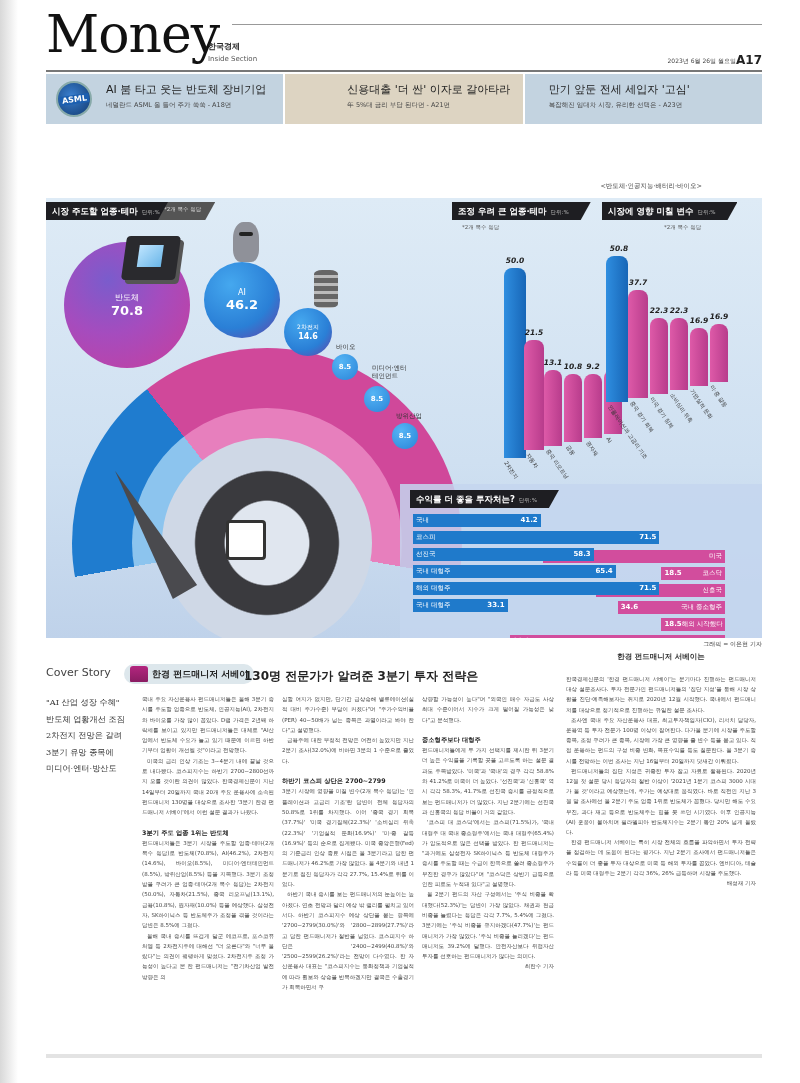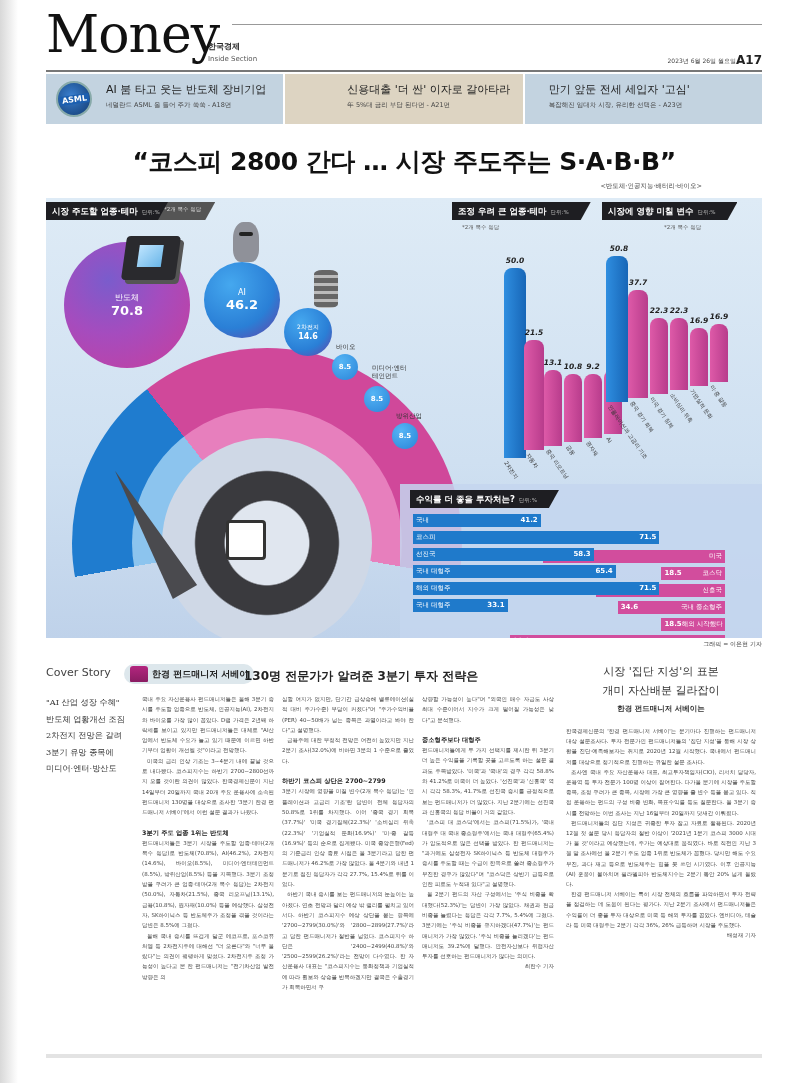--- a/index.html
+++ b/index.html
@@ -137,21 +137,20 @@
       </div>
     </div>
     <div class="teaser blue">
       <div class="t-text" style="left:24px;">
         <span class="t-title">만기 앞둔 전세 세입자 '고심'</span>
         <span class="t-sub">복잡해진 임대차 시장, 유리한 선택은 - A23면</span>
       </div>
     </div>
   </div>
 
-  <div class="headline">“코스피 2800 간다 … 시장 주도주는 S·A·B·B”</div>
   <div class="headline-sub">&lt;반도체·인공지능·배터리·바이오&gt;</div>
 
   <div class="info">
 
     <div class="tab-label" style="left:0; top:4px;"><span>시장 주도할 업종·테마</span><span class="unit">단위:%</span></div>
     <div class="tab-note dark" style="left:112px; top:4px;">*2개 복수 응답</div>
 
     <div class="gauge"></div>
     <div class="gauge-inner"></div>
     <div class="gauge-core"></div>
@@ -343,24 +342,20 @@
   <div class="col" style="left:376px;">
     <p class="first">상향할 가능성이 높다"며 "외국인 매수 자금도 사상 최대 수준이어서 지수가 크게 떨어질 가능성은 낮다"고 분석했다.</p>
     <h4>중소형주보다 대형주</h4>
     <p class="first">펀드매니저들에게 두 가지 선택지를 제시한 뒤 3분기 더 높은 수익률을 기록할 곳을 고르도록 하는 설문 결과도 주목받았다. '미국'과 '국내'의 경우 각각 58.8%와 41.2%로 미국이 더 높았다. '선진국'과 '신흥국' 역시 각각 58.3%, 41.7%로 선진국 증시를 긍정적으로 보는 펀드매니저가 더 많았다. 지난 2분기에는 선진국과 신흥국의 응답 비율이 거의 같았다.</p>
     <p>'코스피 대 코스닥'에서는 코스피(71.5%)가, '국내 대형주 대 국내 중소형주'에서는 국내 대형주(65.4%)가 압도적으로 많은 선택을 받았다. 한 펀드매니저는 "과거에도 삼성전자 SK하이닉스 등 반도체 대형주가 증시를 주도할 때는 수급이 한쪽으로 쏠려 중소형주가 부진한 경우가 많았다"며 "코스닥은 상반기 급등으로 인한 피로도 누적돼 있다"고 설명했다.</p>
     <p>올 2분기 펀드의 자산 구성에서는 '주식 비중을 확대했다(52.3%)'는 답변이 가장 많았다. 채권과 현금 비중을 늘렸다는 응답은 각각 7.7%, 5.4%에 그쳤다. 3분기에는 '주식 비중을 유지하겠다(47.7%)'는 펀드매니저가 가장 많았다. '주식 비중을 늘리겠다'는 펀드매니저도 39.2%에 달했다. 안전자산보다 위험자산 투자를 선호하는 펀드매니저가 많다는 의미다.</p>
     <div class="byline">최한수 기자</div>
   </div>
 
   <div class="side-box">
-    <div class="side-title">
-      <div>시장 '집단 지성'의 표본</div>
-      <div>개미 자산배분 길라잡이</div>
-    </div>
     <div class="side-sub">한경 펀드매니저 서베이는</div>
     <div class="side-body">
       <p class="first">한국경제신문의 '한경 펀드매니저 서베이'는 분기마다 진행하는 펀드매니저 대상 설문조사다. 투자 전문가인 펀드매니저들의 '집단 지성'을 통해 시장 상황을 진단·예측해보자는 취지로 2020년 12월 시작했다. 국내에서 펀드매니저를 대상으로 정기적으로 진행하는 유일한 설문 조사다.</p>
       <p>조사엔 국내 주요 자산운용사 대표, 최고투자책임자(CIO), 리서치 담당자, 운용역 등 투자 전문가 100명 이상이 참여한다. 다가올 분기에 시장을 주도할 종목, 조정 우려가 큰 종목, 시장에 가장 큰 영향을 줄 변수 등을 묻고 있다. 직접 운용하는 펀드의 구성 비중 변화, 목표수익률 등도 질문한다. 올 3분기 증시를 전망하는 이번 조사는 지난 16일부터 20일까지 닷새간 이뤄졌다.</p>
       <p>펀드매니저들의 집단 지성은 귀중한 투자 참고 자료로 활용된다. 2020년 12월 첫 설문 당시 응답자의 절반 이상이 '2021년 1분기 코스피 3000 시대가 올 것'이라고 예상했는데, 주가는 예상대로 움직였다. 바로 직전인 지난 3월 말 조사에선 올 2분기 주도 업종 1위로 반도체가 꼽혔다. 당시만 해도 수요 부진, 과다 재고 등으로 반도체주는 힘을 못 쓰던 시기였다. 이후 인공지능(AI) 훈풍이 몰아치며 필라델피아 반도체지수는 2분기 동안 20% 넘게 올랐다.</p>
       <p>한경 펀드매니저 서베이는 특히 시장 전체의 흐름을 파악하면서 투자 전략을 점검하는 데 도움이 된다는 평가다. 지난 2분기 조사에서 펀드매니저들은 수익률이 더 좋을 투자 대상으로 미국 등 해외 투자를 꼽았다. 엔비디아, 테슬라 등 미국 대형주는 2분기 각각 36%, 26% 급등하며 시장을 주도했다.</p>
       <div class="byline">배성재 기자</div>
     </div>
   </div>
 

